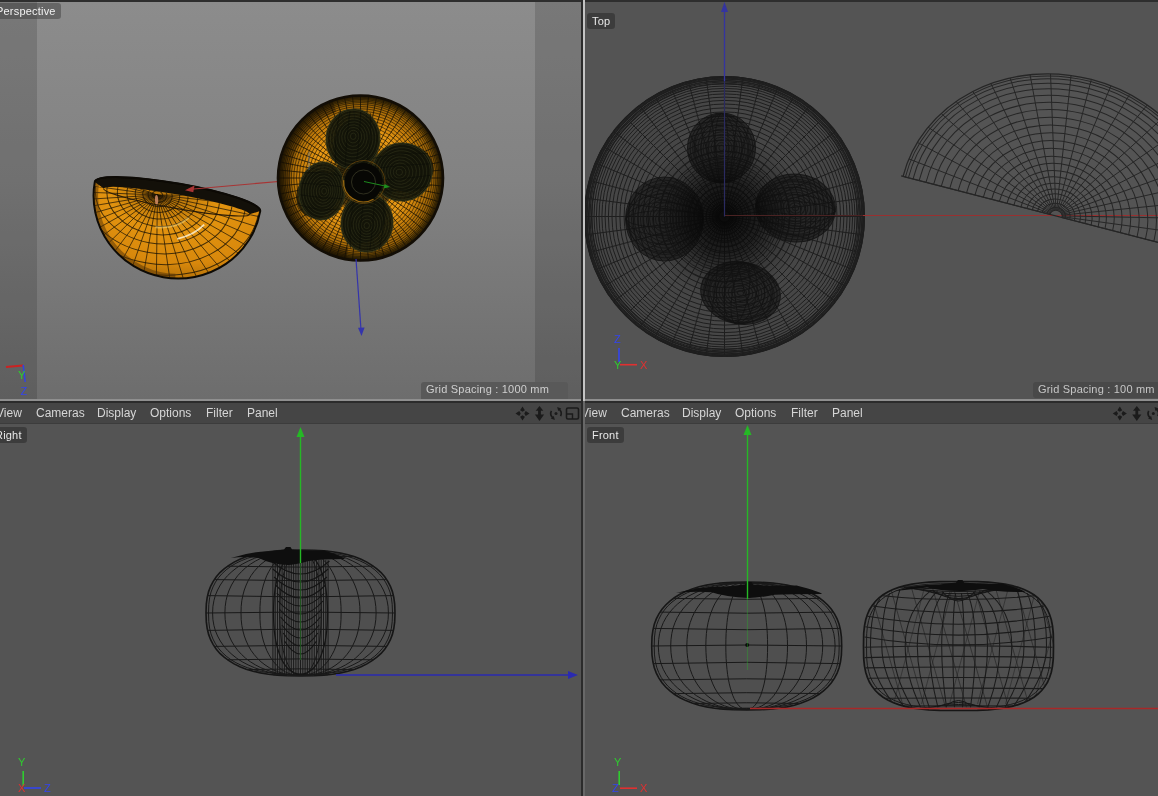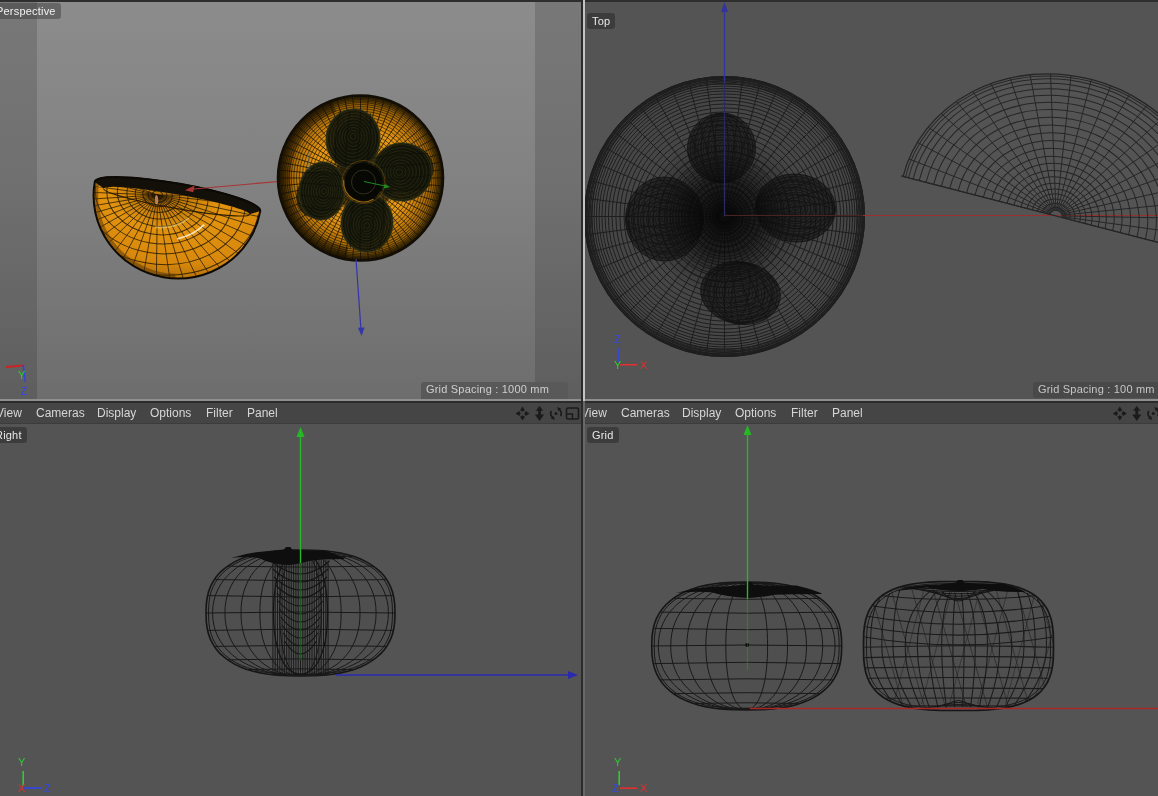--- a/index.html
+++ b/index.html
@@ -776,17 +776,17 @@
 <line x1="162.5" y1="176" x2="162.5" y2="247" stroke="rgba(37,184,37,0.35)" stroke-width="1.2"></line>
 <path d="M 162.5 2 L 158.5 12 L 166.5 12 Z" fill="#25b825"></path>
 <line x1="165" y1="285.5" x2="573" y2="285.5" stroke="#a82828" stroke-width="1.3"></line>
 <text x="29" y="343" font-size="11" fill="#2fcc2f" font-family="Liberation Sans">Y</text>
 <line x1="34.2" y1="348" x2="34.2" y2="362" stroke="#2fcc2f" stroke-width="1.6"></line>
 <text x="27" y="369" font-size="11" fill="#3344ee" font-family="Liberation Sans">Z</text>
 <line x1="35" y1="365.2" x2="52" y2="365.2" stroke="#e03030" stroke-width="1.6"></line>
 <text x="55" y="369" font-size="11" fill="#e03030" font-family="Liberation Sans">X</text>
 </svg>
 </div>
-<div class="badge" style="left:2px;top:3px;background:rgba(0,0,0,0.28);color:#e8e8e8">Grid</div>
+<div class="badge" style="left:2px;top:3px;background:rgba(0,0,0,0.28);color:#e8e8e8">Front</div>
 </div>
 <div style="position:absolute;left:581px;top:0;width:2px;height:796px;background:#2b2b2b"></div>
 <div style="position:absolute;left:583px;top:0;width:2px;height:401px;background:#c4c4c4"></div>
 <div style="position:absolute;left:583px;top:401px;width:2px;height:395px;background:#686868"></div>
 </div>
 </body></html>

